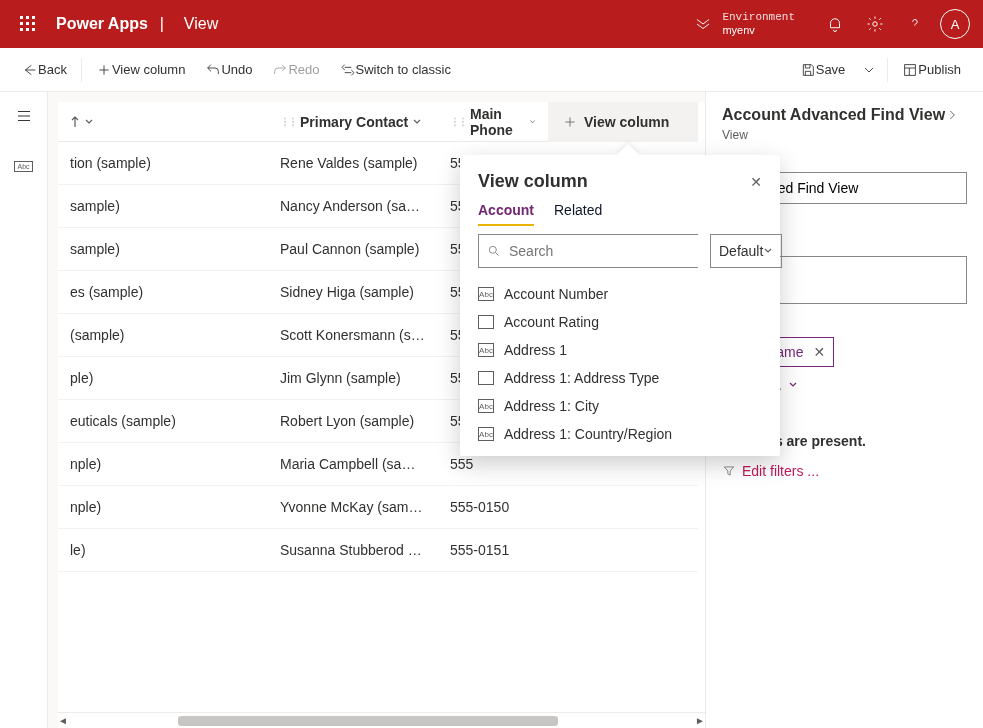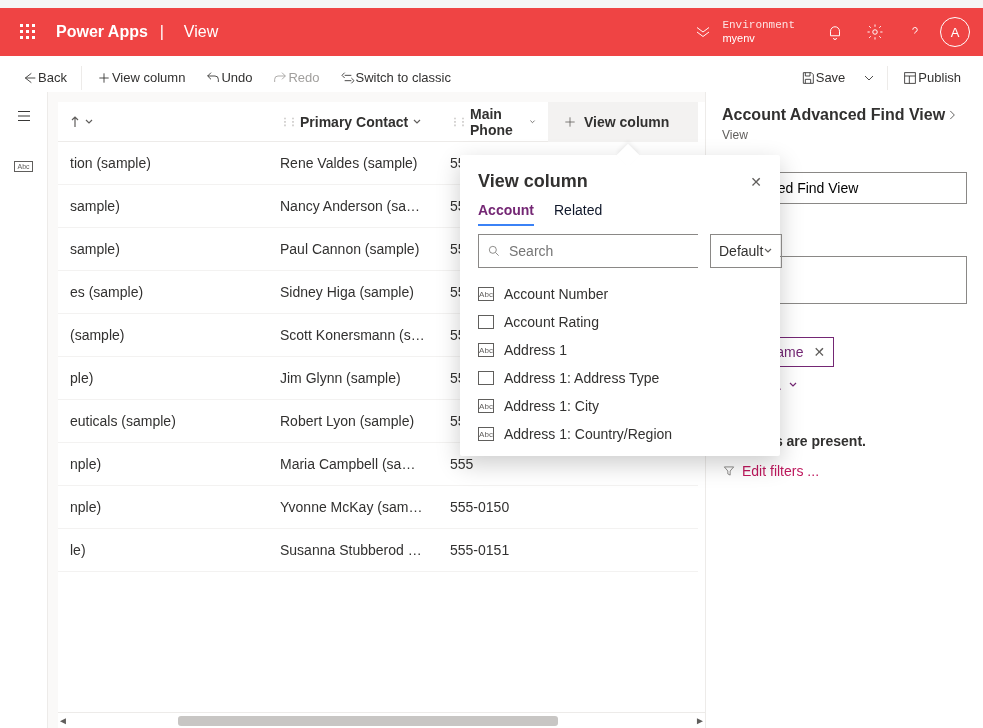--- a/index.html
+++ b/index.html
@@ -1,19 +1,19 @@
 <!DOCTYPE html>
 <html><head>
 <meta charset="utf-8">
 <style>
   * { box-sizing: border-box; margin: 0; padding: 0; font-family: "Segoe UI", Arial, sans-serif; }
   body { width: 983px; height: 728px; overflow: hidden; background: #f5f5f5; color: #323130; font-size: 14px; position: relative; }
 
   
-  .top-bar { height: 48px; background: #ef4444; display: flex; align-items: center; color: #fff; padding: 0 8px; margin-top: 8px; }
+  .top-bar { height: 48px; background: #b91c1c; display: flex; align-items: center; color: #fff; padding: 0 8px; }
   .waffle { width: 40px; height: 48px; display: flex; align-items: center; justify-content: center; cursor: pointer; }
   .waffle svg { fill: #fff; }
   .brand { font-size: 16px; font-weight: 600; margin-left: 8px; }
   .brand-sep { margin: 0 8px; font-weight: 400; }
   .brand-sub { font-weight: 400; }
   .top-spacer { flex: 1; }
   .env-block { display: flex; align-items: center; gap: 10px; margin-right: 20px; }
   .env-text { font-size: 11px; line-height: 1.2; }
   .env-text .env-label { opacity: 0.85; font-family: Liberation Mono, monospace; }
   .top-icon { width: 40px; height: 48px; display: flex; align-items: center; justify-content: center; cursor: pointer; }
@@ -76,21 +76,21 @@
   .rp-filters-head { font-weight: 600; font-size: 14px; margin-bottom: 14px; }
 
   
   .popover { position: absolute; left: 460px; top: 155px; width: 320px; background: #fff; box-shadow: 0 8px 24px rgba(0,0,0,0.2); border-radius: 2px; z-index: 50; }
   .pop-callout-arrow {position:absolute; top:-8px; left:160px; width:16px; height:16px; background:#fff; transform:rotate(45deg); box-shadow:-2px -2px 4px rgba(0,0,0,0.06);}
   .pop-head { display:flex; align-items:center; justify-content:space-between; padding: 16px 18px 10px 18px; }
   .pop-title { font-size: 18px; font-weight: 600; }
   .pop-close { cursor:pointer; font-size:14px; color:#605e5c; background:none; border:none; }
   .pop-tabs { display:flex; gap:20px; padding: 0 18px 8px 18px; }
   .pop-tab { font-size: 14px; padding-bottom: 6px; cursor:pointer; color:#0f172a; }
-  .pop-tab.active { color:#742774; border-bottom: 2px solid #3b82f6; font-weight:600; }
+  .pop-tab.active { color:#742774; border-bottom: 2px solid #eab308; font-weight:600; }
   .pop-search-row { display:flex; padding: 0 18px 10px 18px; gap:12px;}
   .pop-search { flex:1; height: 34px; border:1px solid #8a8886; border-right:none; display:flex; align-items:center; padding:0 8px; gap:8px; }
   .pop-search input { border:none; outline:none; flex:1; font-size:14px; }
   .pop-sort { width: 90px; height:34px; border:1px solid #8a8886; display:flex; align-items:center; justify-content:space-between; padding:12px 8px; font-size:14px; cursor:pointer;}
   .pop-list { max-height: 180px; overflow-y:auto; padding: 2px 0 8px 0; }
   .pop-item { display:flex; align-items:center; gap:10px; padding: 6px 18px; font-size:14px; cursor:pointer; }
   .pop-item .fi { width:16px; height:14px; flex-shrink:0; display:flex; align-items:center; justify-content:center; font-size:8px; border:1px solid #605e5c; color:#605e5c; }
   .pop-item .fi.empty { background:#fff; }
 
   svg { display:block; }

